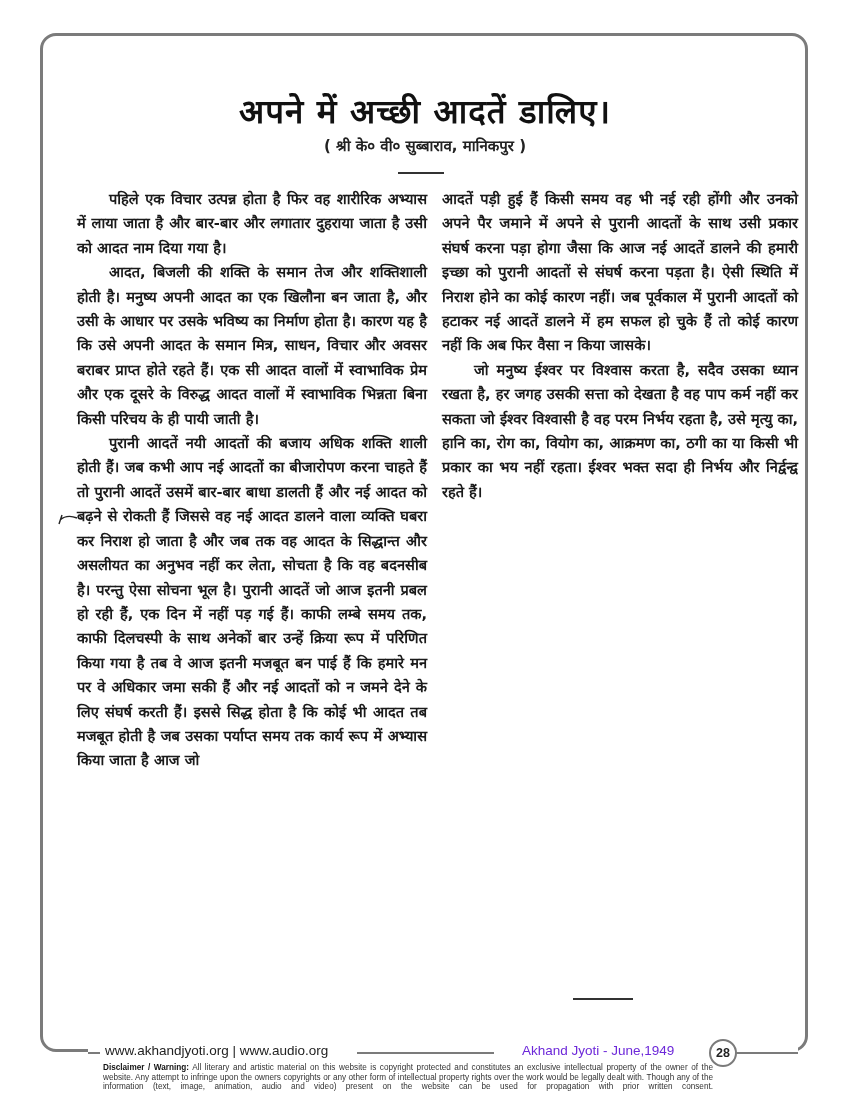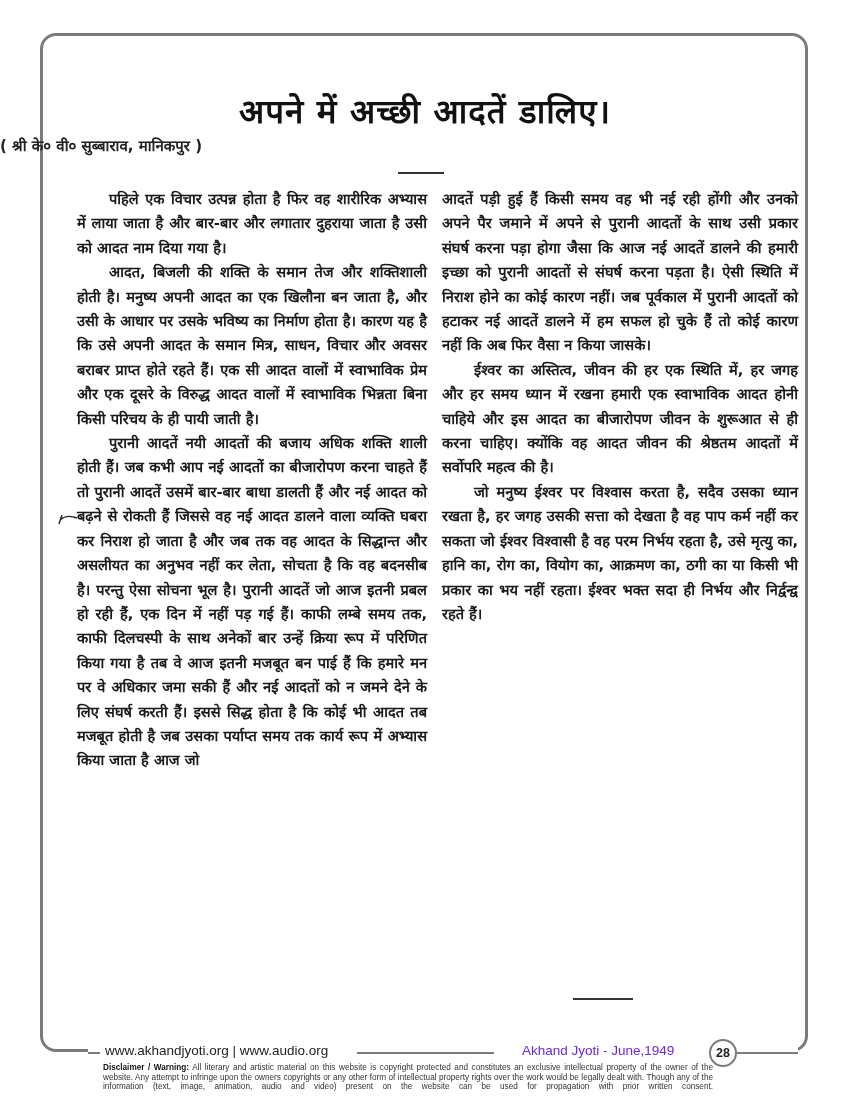--- a/index.html
+++ b/index.html
@@ -7,21 +7,21 @@
   .frame {
     position: absolute; left: 40px; top: 33px; width: 768px; height: 1019px;
     border: 3px solid #7b7b7b; border-radius: 16px; box-sizing: border-box;
   }
   .frame-gap { position: absolute; left: 88px; top: 1046px; width: 710px; height: 12px; background: #fff; }
   .title {
     position: absolute; left: 0; top: 88px; width: 850px; text-align: center;
     font-family: "DejaVu Serif", serif; font-weight: bold; font-size: 33px; letter-spacing: 1px; color: #111;
   }
   .byline {
-    position: absolute; left: 0; top: 135px; width: 850px; 
+    position: absolute; left: 0; top: 135px; width: 850px; text-align: center;
     font-family: "DejaVu Sans", sans-serif; font-weight: bold; font-size: 15px; color: #222;
   }
   .title-rule { position: absolute; left: 398px; top: 172px; width: 46px; height: 2px; background: #333; }
   .col {
     position: absolute; top: 187px; width: 350px;
     font-family: "DejaVu Sans", sans-serif; font-weight: bold; font-size: 14.6px;
     line-height: 24.4px; text-align: justify; color: #1a1a1a;
   }
   .col-left { left: 77px; }
   .col-right { left: 442px; width: 356px; }
@@ -67,21 +67,20 @@
   <p>आदत, बिजली की शक्ति के समान तेज और शक्तिशाली होती है। मनुष्य अपनी आदत का एक खिलौना बन जाता है, और उसी के आधार पर उसके भविष्य का निर्माण होता है। कारण यह है कि उसे अपनी आदत के समान मित्र, साधन, विचार और अवसर बराबर प्राप्त होते रहते हैं। एक सी आदत वालों में स्वाभाविक प्रेम और एक दूसरे के विरुद्ध आदत वालों में स्वाभाविक भिन्नता बिना किसी परिचय के ही पायी जाती है।</p>
   <p>पुरानी आदतें नयी आदतों की बजाय अधिक शक्ति शाली होती हैं। जब कभी आप नई आदतों का बीजारोपण करना चाहते हैं तो पुरानी आदतें उसमें बार-बार बाधा डालती हैं और नई आदत को बढ़ने से रोकती हैं जिससे वह नई आदत डालने वाला व्यक्ति घबरा कर निराश हो जाता है और जब तक वह आदत के सिद्धान्त और असलीयत का अनुभव नहीं कर लेता, सोचता है कि वह बदनसीब है। परन्तु ऐसा सोचना भूल है। पुरानी आदतें जो आज इतनी प्रबल हो रही हैं, एक दिन में नहीं पड़ गई हैं। काफी लम्बे समय तक, काफी दिलचस्पी के साथ अनेकों बार उन्हें क्रिया रूप में परिणित किया गया है तब वे आज इतनी मजबूत बन पाई हैं कि हमारे मन पर वे अधिकार जमा सकी हैं और नई आदतों को न जमने देने के लिए संघर्ष करती हैं। इससे सिद्ध होता है कि कोई भी आदत तब मजबूत होती है जब उसका पर्याप्त समय तक कार्य रूप में अभ्यास किया जाता है आज जो</p>
 </div>
 
 <svg class="margin-mark" viewBox="0 0 22 14">
   <path d="M2 12 L5 3 M3 8 Q10 2 20 6" stroke="#222" stroke-width="1.4" fill="none"></path>
 </svg>
 
 <div class="col col-right">
   <p class="noindent">आदतें पड़ी हुई हैं किसी समय वह भी नई रही होंगी और उनको अपने पैर जमाने में अपने से पुरानी आदतों के साथ उसी प्रकार संघर्ष करना पड़ा होगा जैसा कि आज नई आदतें डालने की हमारी इच्छा को पुरानी आदतों से संघर्ष करना पड़ता है। ऐसी स्थिति में निराश होने का कोई कारण नहीं। जब पूर्वकाल में पुरानी आदतों को हटाकर नई आदतें डालने में हम सफल हो चुके हैं तो कोई कारण नहीं कि अब फिर वैसा न किया जासके।</p>
-  <p>ईश्वर का अस्तित्व, जीवन की हर एक स्थिति में, हर जगह और हर समय ध्यान में रखना हमारी एक स्वाभाविक आदत होनी चाहिये और इस आदत का बीजारोपण जीवन के शुरूआत से ही करना चाहिए। क्योंकि वह आदत जीवन की श्रेष्ठतम आदतों में सर्वोपरि महत्व की है।</p>
   <p>जो मनुष्य ईश्वर पर विश्वास करता है, सदैव उसका ध्यान रखता है, हर जगह उसकी सत्ता को देखता है वह पाप कर्म नहीं कर सकता जो ईश्वर विश्वासी है वह परम निर्भय रहता है, उसे मृत्यु का, हानि का, रोग का, वियोग का, आक्रमण का, ठगी का या किसी भी प्रकार का भय नहीं रहता। ईश्वर भक्त सदा ही निर्भय और निर्द्वन्द्व रहते हैं।</p>
 </div>
 
 <div class="end-rule"></div>
 
 <div class="footer-line l1"></div>
 <div class="footer-url">www.akhandjyoti.org | www.audio.org</div>
 <div class="footer-line l2"></div>
 <div class="footer-mag">Akhand Jyoti - June,1949</div>
 <div class="page-num">28</div>

